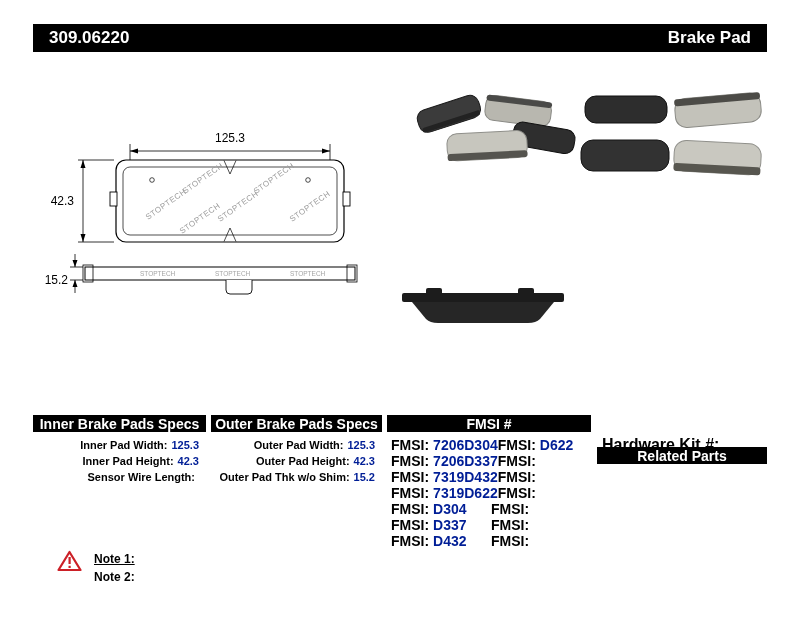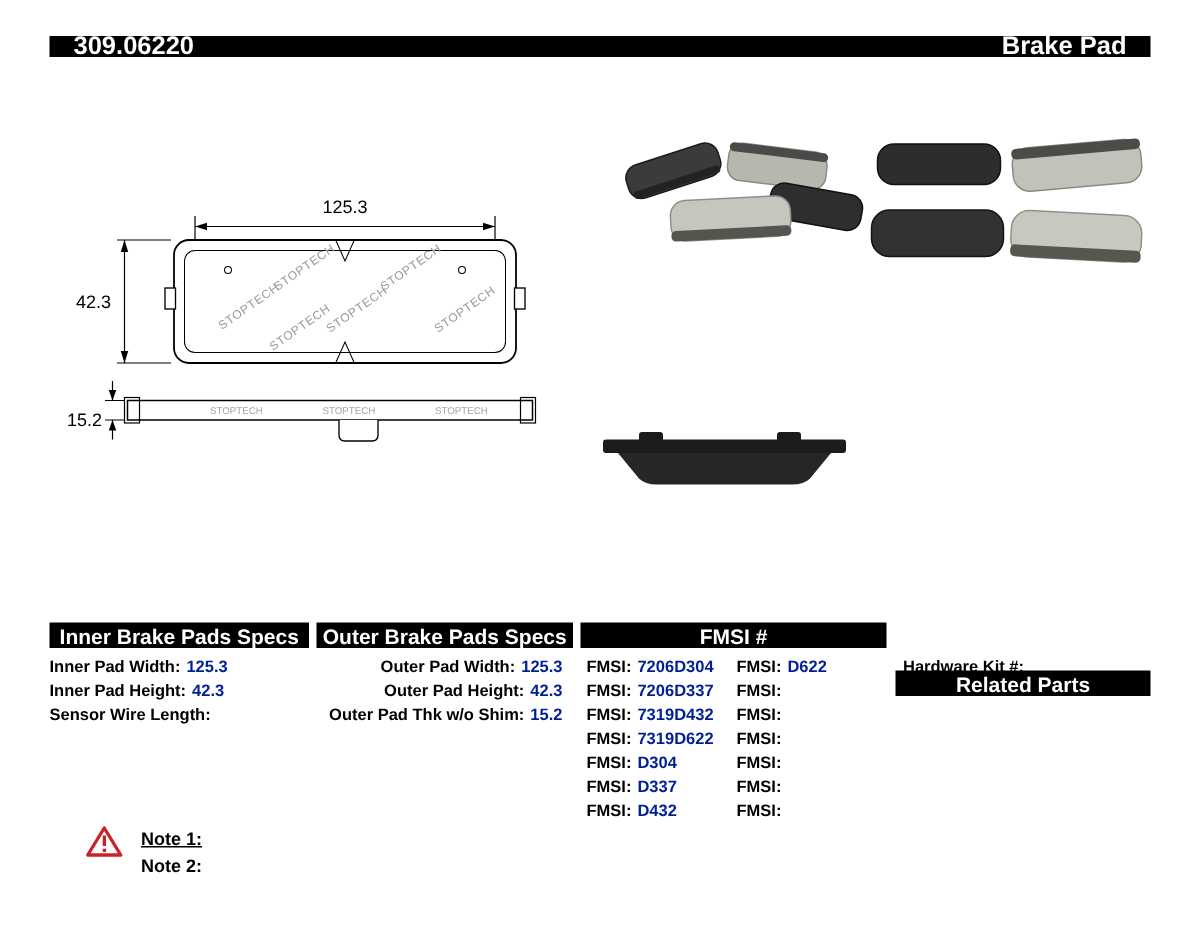--- a/index.html
+++ b/index.html
@@ -1,35 +1,35 @@
 <!DOCTYPE html>
 <html><head>
 <meta charset="utf-8">
 <style>
   html,body{margin:0;padding:0;background:#fff;}
   .page{position:relative;width:800px;height:619px;background:#fff;overflow:hidden;
         font-family:"Liberation Sans",sans-serif;color:#000;}
-  .header-bar{position:absolute;left:33px;top:24px;width:734px;height:14px;background:#000;
+  .header-bar{position:absolute;left:33px;top:24px;width:734px;height:28px;background:#000;
         color:#fff;display:flex;justify-content:space-between;align-items:center;
         padding:0 16px;box-sizing:border-box;font-weight:bold;font-size:17px;}
   .sec-header{position:absolute;top:415px;height:17px;background:#000;color:#fff;
         font-weight:bold;font-size:14px;display:flex;align-items:center;justify-content:center;}
   .sec-header.inner{left:33px;width:173px;}
   .sec-header.outer{left:211px;width:171px;}
   .sec-header.fmsi{left:387px;width:204px;}
   .sec-header.related{left:597px;width:170px;margin-top:32px;}
   .spec-col{position:absolute;top:437px;font-size:11px;font-weight:bold;}
   .spec-col .row{height:16px;line-height:16px;white-space:nowrap;}
-  .spec-col.inner{left:33px;width:166px;}
+  .spec-col.inner{left:33px;width:166px;text-align:right;}
   .spec-col.outer{left:211px;width:164px;text-align:right;}
   .val{color:#001E96;margin-left:4px;}
-  .fmsi-col{position:absolute;left:391px;top:437px;width:200px;font-size:11px;font-weight:bold;}
+  .fmsi-col{position:absolute;left:391px;top:437px;width:200px;font-size:14px;font-weight:bold;}
   .fmsi-row{display:flex;height:16px;line-height:16px;}
   .fmsi-cell{width:107px;white-space:nowrap;}
-  .related-col{position:absolute;left:602px;top:437px;width:160px;font-size:11px;font-weight:bold;}
+  .related-col{position:absolute;left:602px;top:437px;width:160px;font-size:16px;font-weight:bold;}
   .related-col .row{height:16px;line-height:16px;}
   .note{position:absolute;left:94px;font-size:12px;font-weight:bold;}
   .note.n1{top:552px;text-decoration:underline;} .note.n2{top:570px;}
   .abs{position:absolute;}
   svg text.dim{font-family:"Liberation Sans",sans-serif;font-size:12px;fill:#000;}
   svg text.wm{font-family:"Liberation Sans",sans-serif;font-size:8px;fill:#9a9a9a;letter-spacing:.5px;}
   svg text.wm-sm{font-family:"Liberation Sans",sans-serif;font-size:6.5px;fill:#a5a5a5;}
 </style>
 </head>
 <body>

